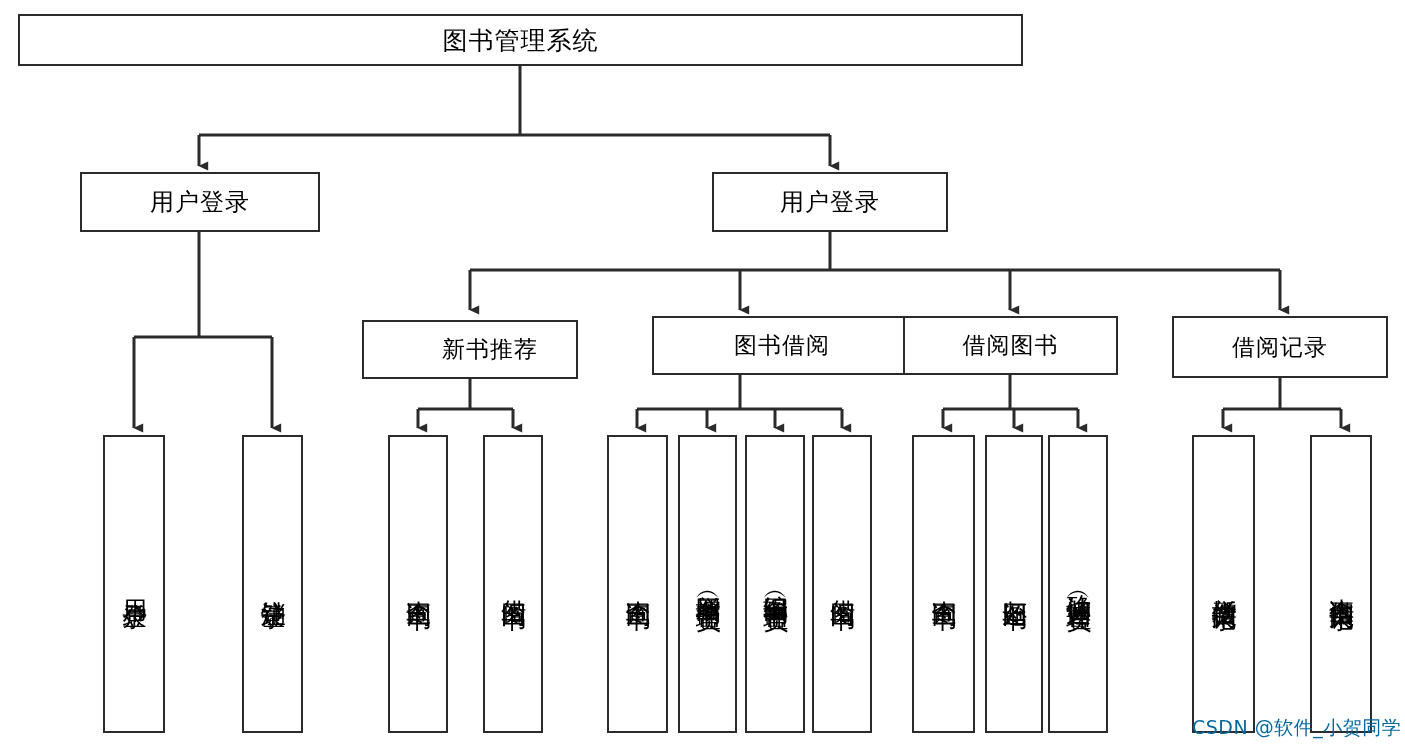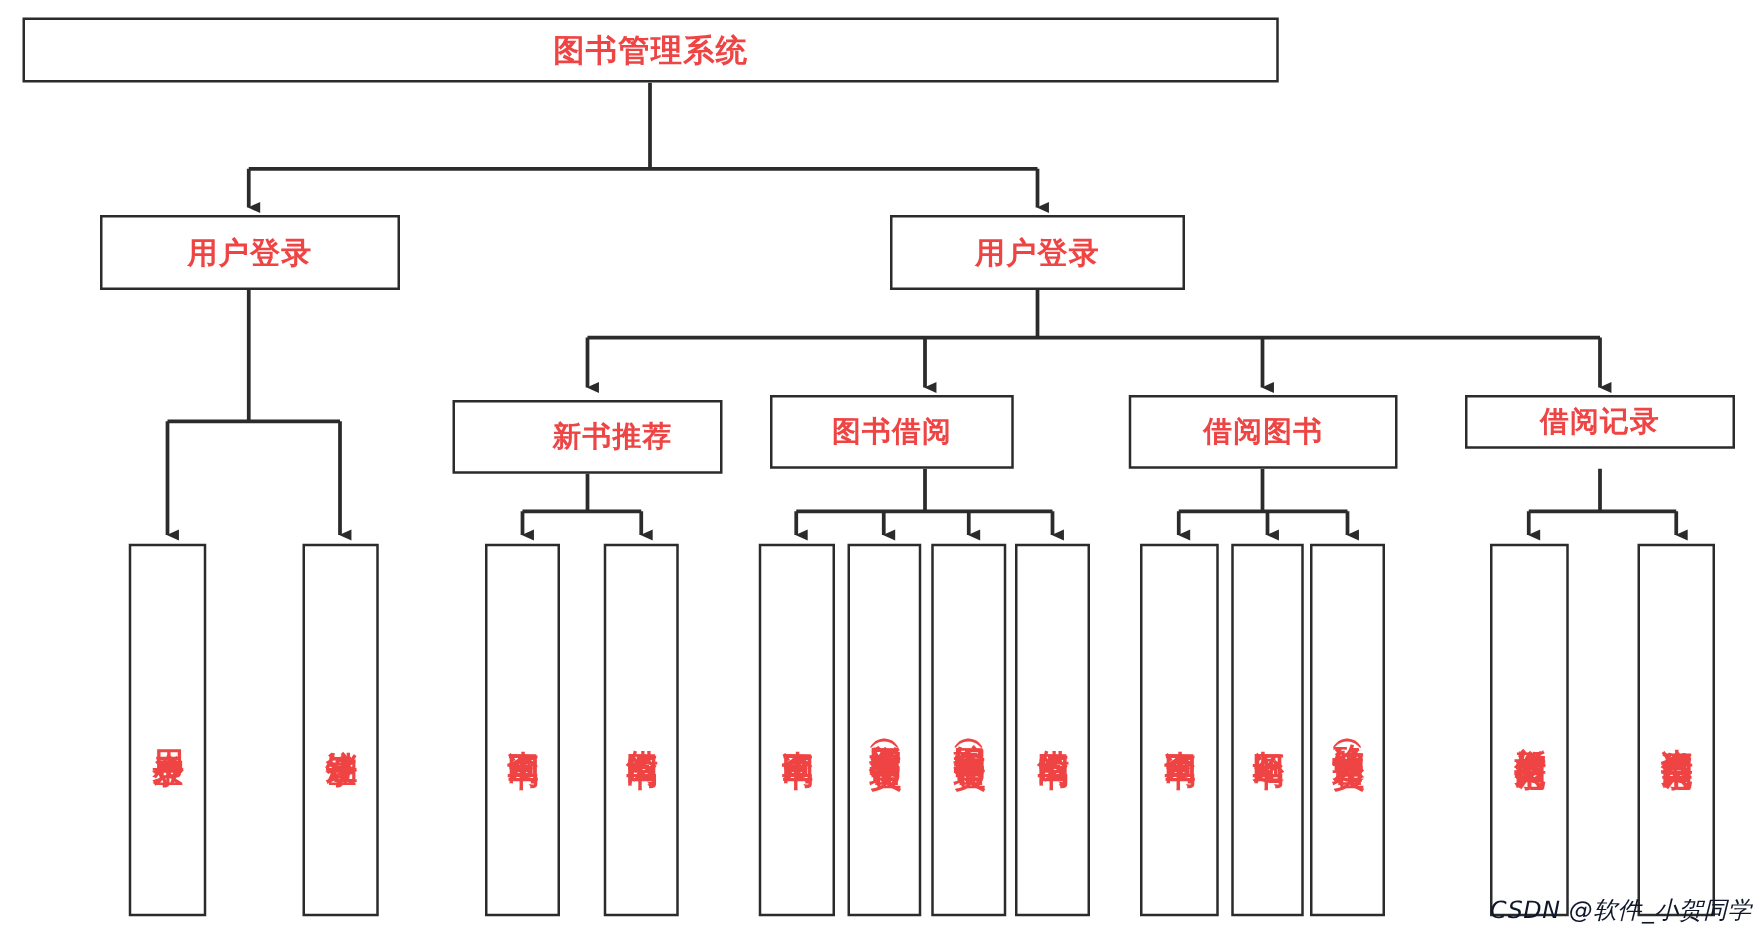--- a/index.html
+++ b/index.html
@@ -21,23 +21,22 @@
     pointer-events:none;
   }
   .node{
     position:absolute;
     box-sizing:border-box;
     border:2.5px solid #2b2b2b;
     background:#ffffff;
     display:flex;
     align-items:center;
     justify-content:center;
-    color:#ef4444;
+    color:#000000;
     text-align:left;
-    font-weight:bold;
   }
   .node.root{ font-size:25px; letter-spacing:1px; }
   .node.l1{ font-size:24px; letter-spacing:1px; }
   .node.l2{ font-size:23px; letter-spacing:1px; }
   .node.leaf{
     font-size:25px;
     align-items:center;
     justify-content:center;
     padding:4px 0;
   }
@@ -46,25 +45,24 @@
     text-orientation:upright;
     line-height:1.06;
     letter-spacing:2px;
     white-space:normal;
     max-height:100%;
     display:block;
   }
   .watermark{
     position:absolute;
     font-size:19px;
-    color:#0f172a;
+    color:#0369a1;
     letter-spacing:0.5px;
     white-space:nowrap;
     font-family:"DejaVu Sans","Liberation Sans",sans-serif;
-    font-style:italic;
   }
 </style>
 </head>
 <body>
 
 <div id="canvas">
 
   <svg id="wires" viewBox="0 0 1405 747">
     <defs>
       <marker id="arrow" viewBox="0 0 12 12" refX="5.5" refY="10.5" markerWidth="11" markerHeight="11" orient="auto-start-reverse" markerUnits="userSpaceOnUse">
@@ -124,27 +122,27 @@
   <div class="node l1" style="left:80px;top:172px;width:240px;height:60px;">
     <span>用户登录</span>
   </div>
   <div class="node l1" style="left:712px;top:172px;width:236px;height:60px;">
     <span>用户登录</span>
   </div>
 
   <div class="node l2" style="left:362px;top:320px;width:216px;height:59px;padding-left:40px;">
     <span>新书推荐</span>
   </div>
-  <div class="node l2" style="left:616px;top:316px;width:195px;height:59px;">
+  <div class="node l2" style="left:652px;top:316px;width:260px;height:59px;">
     <span>图书借阅</span>
   </div>
   <div class="node l2" style="left:903px;top:316px;width:215px;height:59px;">
     <span>借阅图书</span>
   </div>
-  <div class="node l2" style="left:1172px;top:316px;width:216px;height:43px;">
+  <div class="node l2" style="left:1172px;top:316px;width:216px;height:62px;">
     <span>借阅记录</span>
   </div>
 
   <div class="node leaf" style="left:103px;top:435px;width:62px;height:298px;">
     <span class="vtext">用户登录</span>
   </div>
   <div class="node leaf" style="left:242px;top:435px;width:61px;height:298px;">
     <span class="vtext">注销登录</span>
   </div>
 

